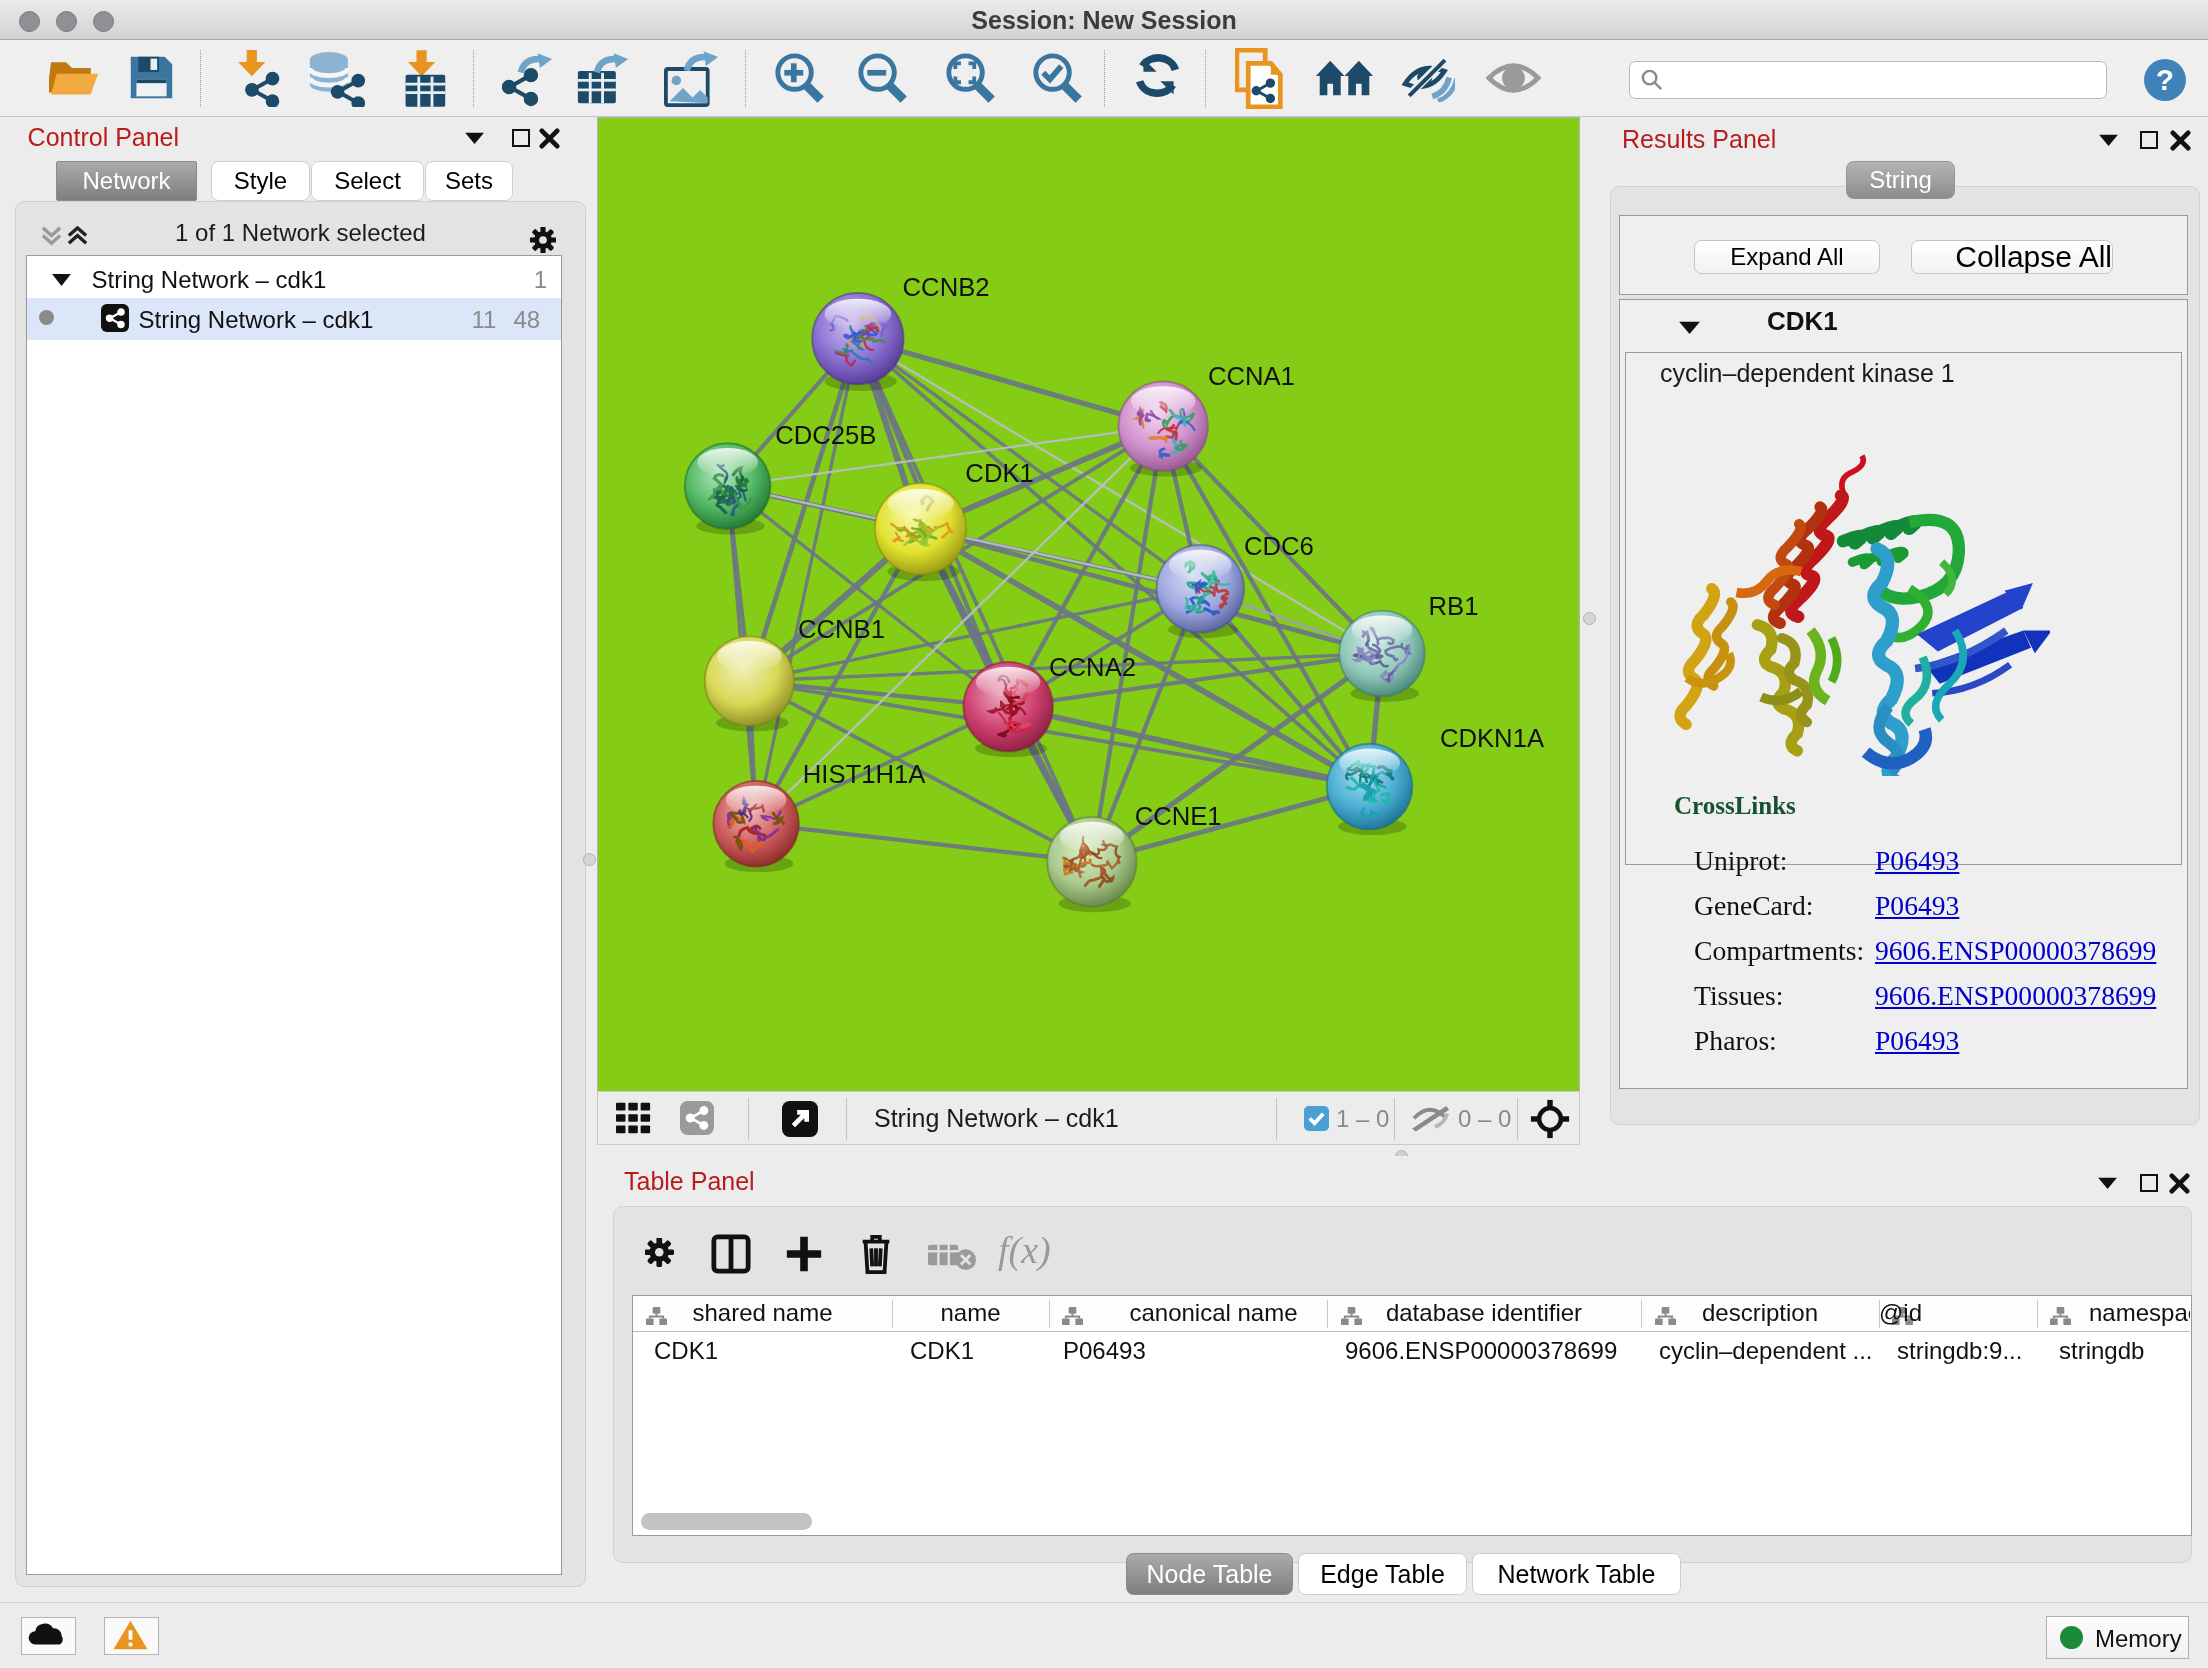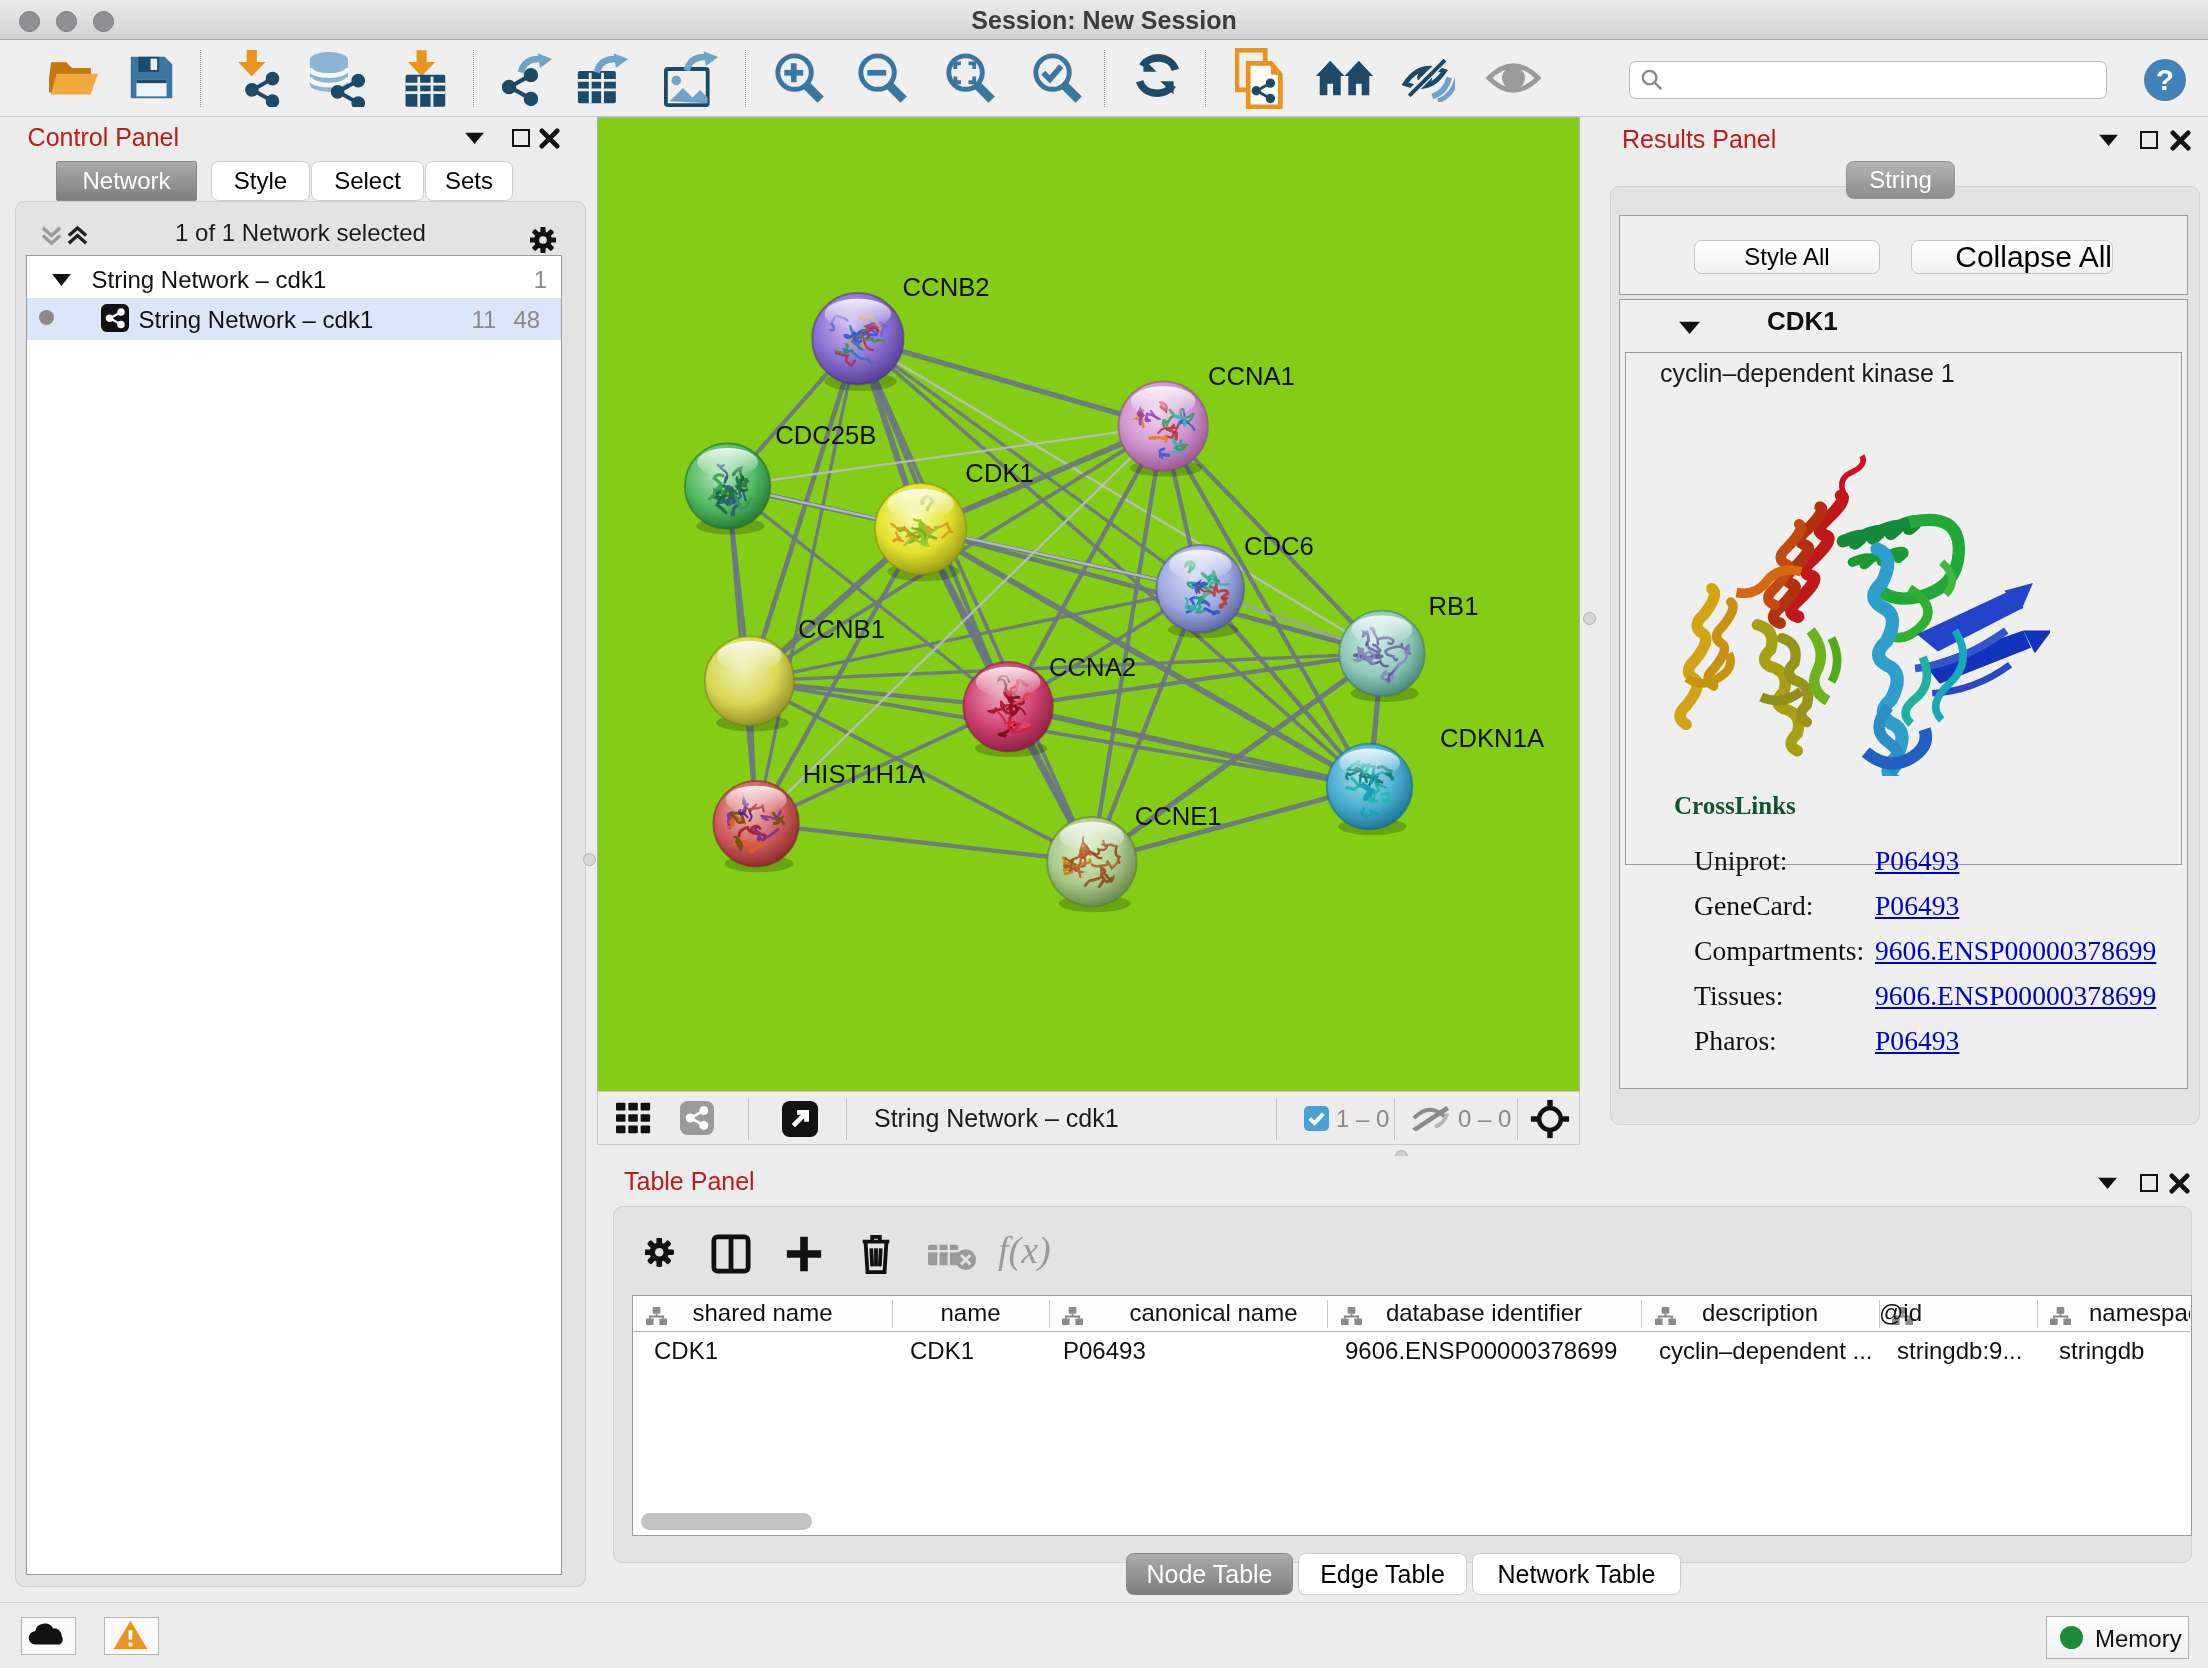--- a/index.html
+++ b/index.html
@@ -698,21 +698,21 @@
     </svg>
   <div class="abs" style="left:559px;top:14.3px;width:18px;height:18px;border:2.9px solid #111;"></div>
   <svg class="abs" style="left:589px;top:13.3px" width="21" height="21" viewBox="0 0 22 22">
       <path d="M3 3 L19 19 M19 3 L3 19" stroke="#111" stroke-width="5" stroke-linecap="round"></path>
     </svg>
 
   <div class="abs" style="left:265px;top:44px;width:109px;height:38px;background:linear-gradient(#b4b4b4,#8c8c8c);border:1px solid #949494;border-radius:7.6px;color:#fff;font-size:24px;text-align:center;line-height:36px;z-index:3;">String</div>
   <div class="abs" style="left:28.5px;top:69px;width:590px;height:939px;background:#e3e3e3;border:1px solid #d0d0d0;border-radius:9.5px;"></div>
 
   <div class="abs" style="left:38px;top:98px;width:569px;height:80px;background:#efefef;border:1.4px solid #9a9a9a;">
-    <div class="abs wbtn" style="left:74px;top:24px;width:186px;height:34px;font-size:24px;text-align:center;line-height:32px;">Style All</div>
+    <div class="abs wbtn" style="left:74px;top:24px;width:186px;height:34px;font-size:24px;text-align:center;line-height:32px;">Expand All</div>
     <div class="abs wbtn" style="left:291px;top:24px;width:202px;height:34px;font-size:30px;text-align:right;line-height:32px;">Collapse All</div>
   </div>
 
   <div class="abs" style="left:38px;top:182px;width:569px;height:790px;background:#efefef;border:1.4px solid #9a9a9a;">
      <svg class="abs" style="left:57px;top:19px" width="27" height="17" viewBox="0 0 28 18">
         <path d="M2 3 h22 l-11 13 z" fill="#111"></path>
       </svg>
      <span class="abs" style="left:147px;top:5.7px;font-size:26px;font-weight:bold;color:#111;">CDK1</span>
      <div class="abs" style="left:5px;top:52px;width:557px;height:513px;background:#efefef;border:1.4px solid #9a9a9a;">
         <div class="abs" style="left:34px;top:5.7px;font-size:25px;color:#1b1b1b;">cyclin–dependent kinase 1</div>

